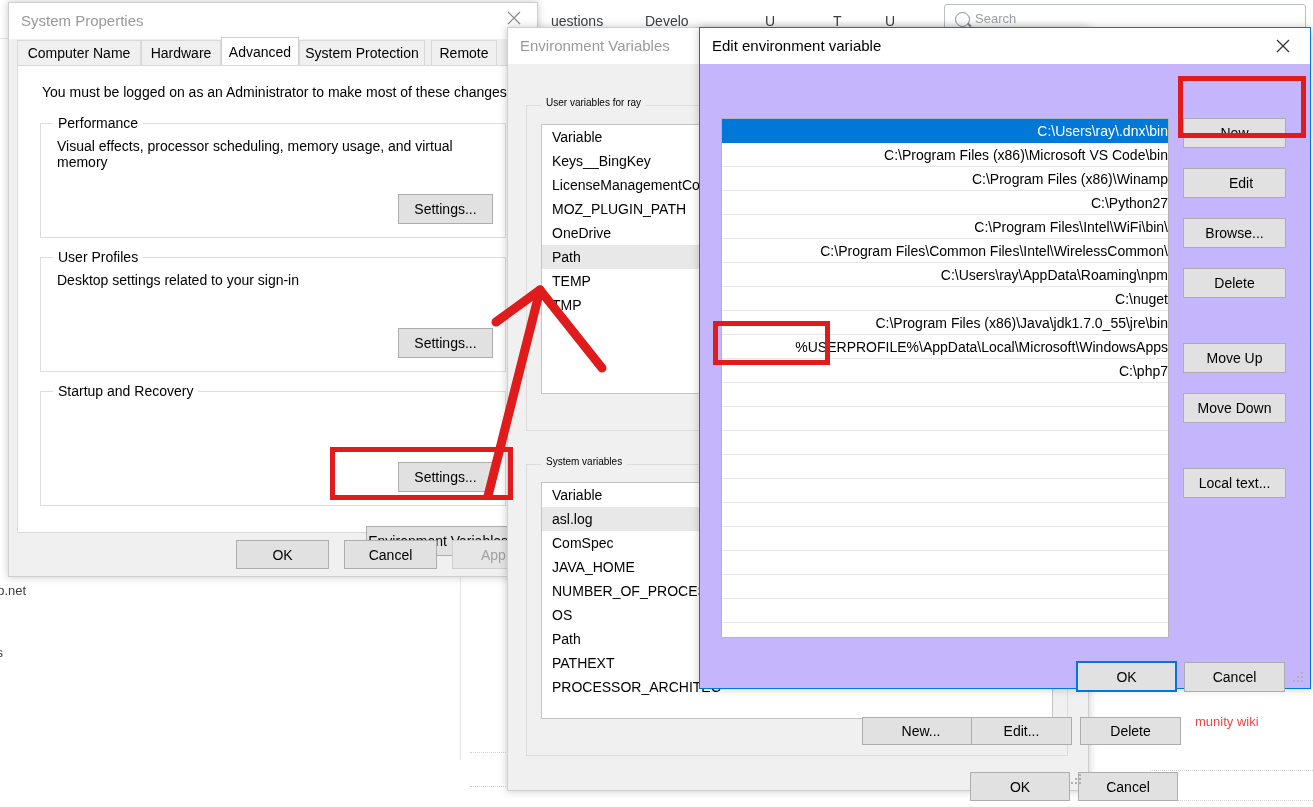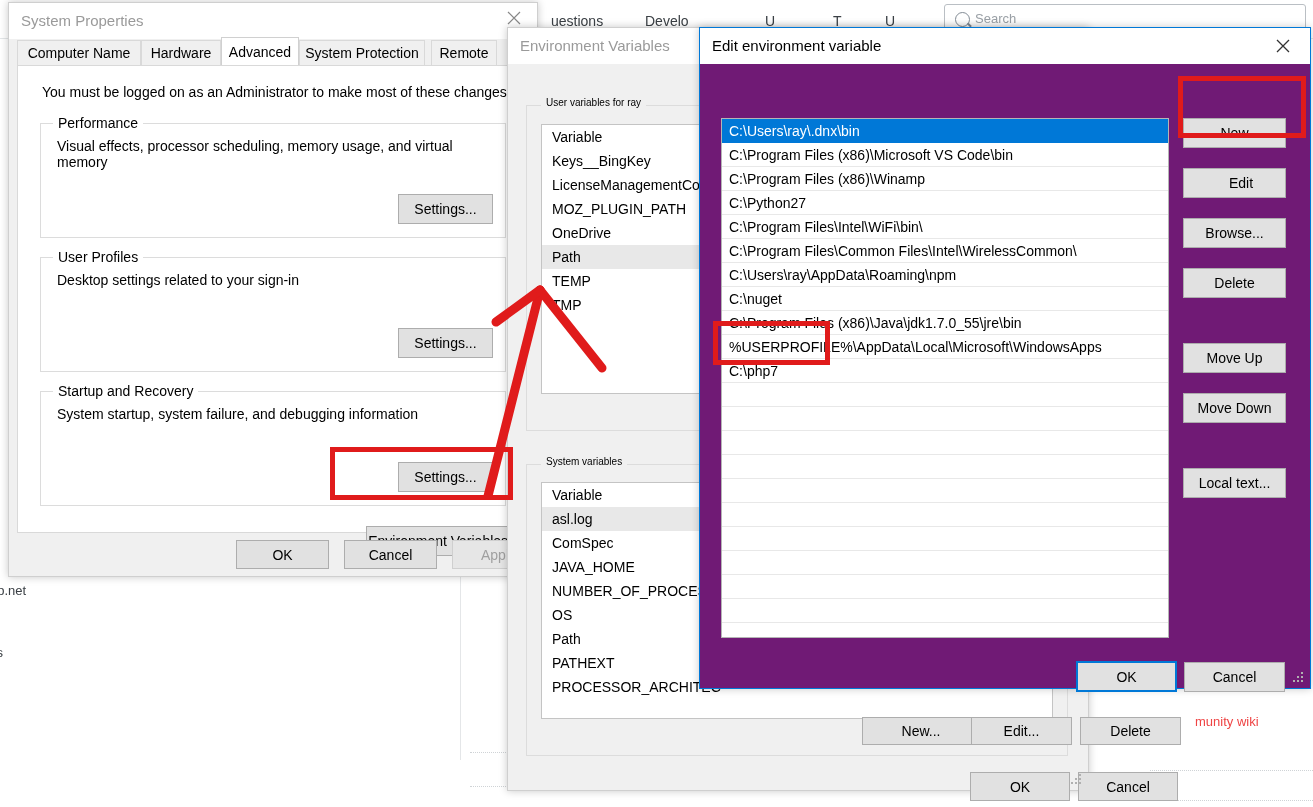--- a/index.html
+++ b/index.html
@@ -69,21 +69,21 @@
   .ev-body { position:absolute; left:0; top:36px; right:0; bottom:0; background:#f0f0f0; }
   .ev-group { position:absolute; border:1px solid #dcdcdc; }
   .ev-legend { position:absolute; top:-9px; left:14px; background:#f0f0f0; padding:0 5px; font-size:10px; color:#000; }
   .ev-list { position:absolute; background:#ffffff; border:1px solid #c4c4c4; overflow:hidden; }
   .ev-row { height:24px; line-height:24px; padding-left:10px; font-size:14px; color:#000; white-space:nowrap; }
   .ev-row.hdr { color:#000; }
   .ev-row.sel { background:#e8e8e8; }
 
   
   #editenv { left:699px; top:27px; width:610px; height:660px; }
-  .ee-body { position:absolute; left:0; top:36px; right:0; bottom:0; background:#701a75; }
+  .ee-body { position:absolute; left:0; top:36px; right:0; bottom:0; background:#c4b5fd;text-align:right; }
   .ee-list { position:absolute; left:21px; top:54px; width:446px; height:518px; background:#ffffff; border:1px solid #b5b5b5; overflow:hidden; }
   .ee-row { height:24px; line-height:24px; padding-left:7px; font-size:14px; color:#000; white-space:nowrap;
             border-bottom:1px solid #e8e8e8; box-sizing:border-box; }
   .ee-row.sel { background:#0078d7; color:#ffffff; border-bottom:1px solid #0078d7; }
   .ee-btncol { position:absolute; left:483px; top:54px; width:103px; }
   .ee-btn { position:absolute; left:0; width:103px; height:30px; }
 
   
   .redbox { position:absolute; border:5px solid #e01b1b; box-sizing:border-box; pointer-events:none; }
   .redarrow { position:absolute; pointer-events:none; }
@@ -158,21 +158,20 @@
         <div class="group" style="left:22px; top:191px; right:22px; height:113px;padding-left:36px;">
           <div class="group-legend">User Profiles</div>
           <div class="group-text">Desktop settings related to your sign-in</div>
           <div class="btn" style="position:absolute; right:12px; bottom:13px; width:95px; height:30px;">
             <span>Settings...</span>
           </div>
         </div>
 
         <div class="group" style="left:22px; top:325px; right:22px; height:113px;">
           <div class="group-legend">Startup and Recovery</div>
-          <div class="group-text">System startup, system failure, and debugging information</div>
           <div class="btn" style="position:absolute; right:12px; bottom:13px; width:95px; height:30px;">
             <span>Settings...</span>
           </div>
         </div>
 
         <div class="btn" style="position:absolute; left:348px; top:460px; width:156px; height:30px;">
           <span>Environment Variables...</span>
         </div>
       </div>
 

